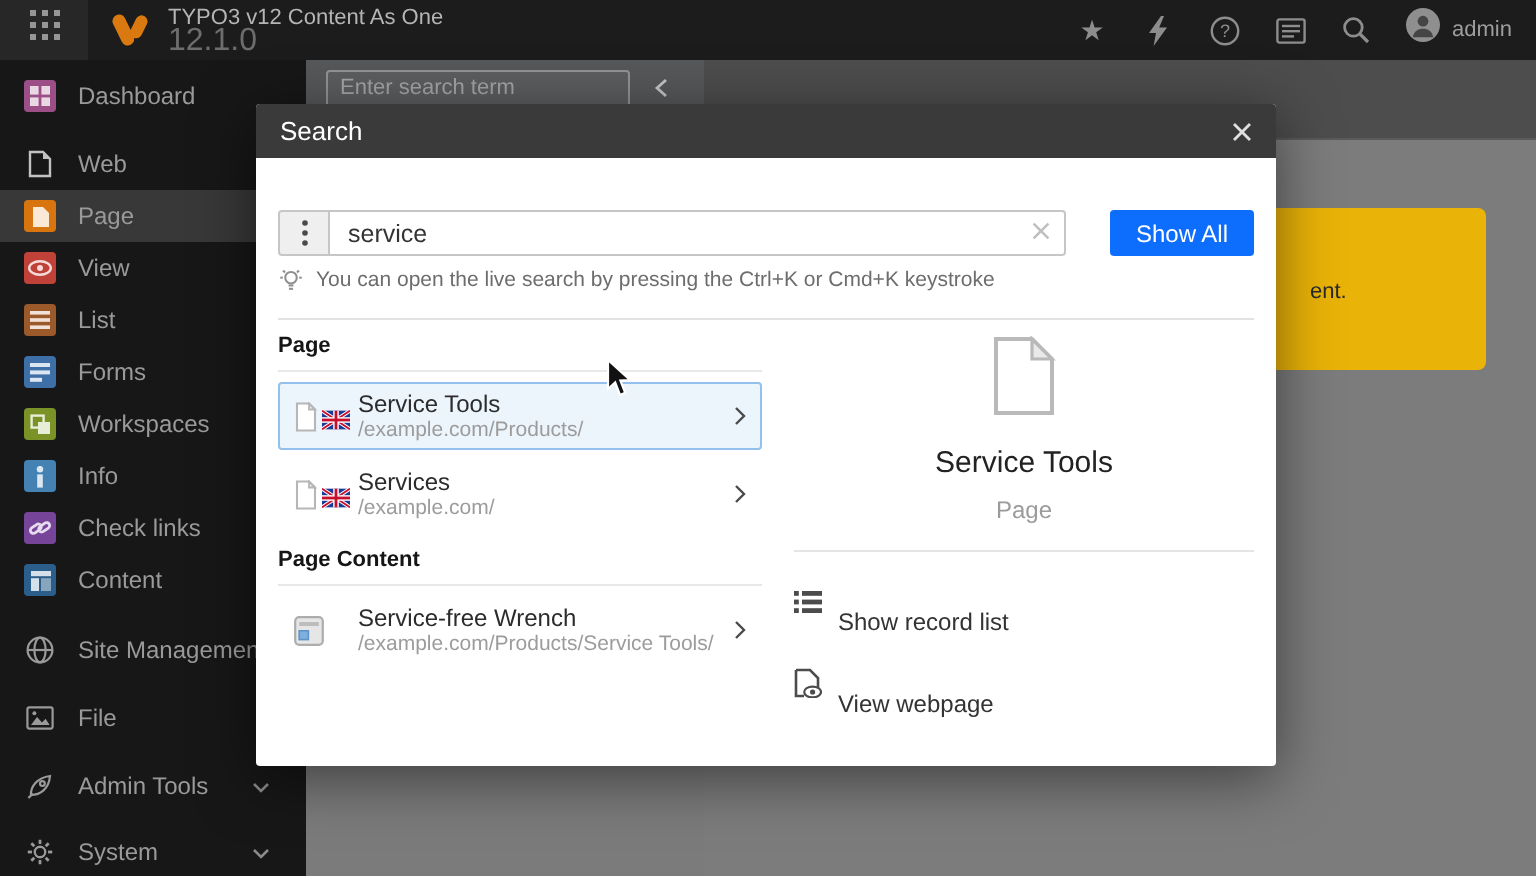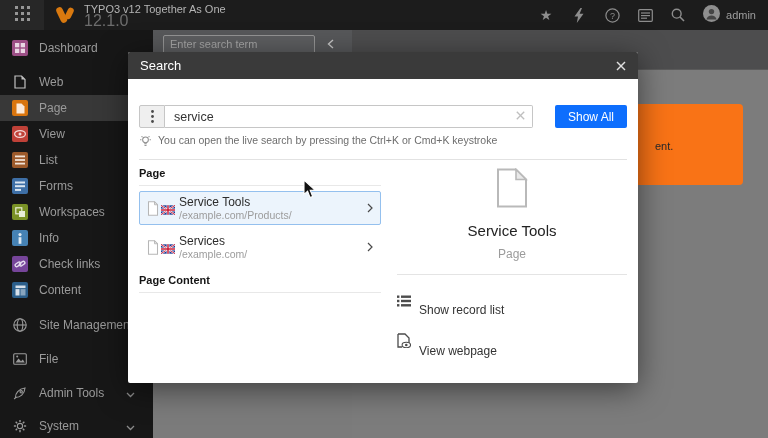--- a/index.html
+++ b/index.html
@@ -32,21 +32,21 @@
 
   
   .tree-panel { position:absolute; left:153px; top:30px; width:199px; height:408px; background:#7b7b7b; z-index:1; }
   .tree-filterbar { height:28px; background:#57585a; display:flex; align-items:center; padding:0 10px; }
   .tree-filter-input { width:152px; height:19px; background:#5d5e60; border:1px solid #949494; border-radius:2px;
                        font-size:11px; color:#cfcfcf; padding:0 6px; outline:none; }
   .tree-filter-input::placeholder { color:#a6a6a6; }
   .tree-collapse { margin-left:12px; cursor:pointer; display:flex; align-items:center; }
   .content-frame { position:absolute; left:352px; top:30px; width:416px; height:408px; background:#7c7c7c; z-index:1; }
   .docheader { height:40px; background:#4d4d4e; border-bottom:1px solid #5a5a5a; }
-  .callout { position:absolute; left:208px; top:74px; width:183px; height:81px; background:#f97316; border-radius:4px; }
+  .callout { position:absolute; left:208px; top:74px; width:183px; height:81px; background:#eab308; border-radius:4px; }
   .callout-text { position:absolute; left:95px; top:36px; font-size:11px; color:#27292b; }
 
   
   .modal { position:absolute; left:128px; top:52px; width:510px; height:331px; background:#fff; border-radius:2px;
            box-shadow:0 6px 30px rgba(0,0,0,.5); z-index:10; }
   .modal-header { height:27px; background:#3a3a3a; border-radius:2px 2px 0 0; display:flex; align-items:center; padding:0 12px; }
   .modal-title { color:#fff; font-size:13px; }
   .modal-close { margin-left:auto; cursor:pointer; display:flex; }
   .modal-body { padding:26px 11px 0 11px; }
 
@@ -113,21 +113,21 @@
     </div>
     <div class="brand-logo">
       <svg width="22" height="22" viewBox="0 0 20 20">
         <g fill="#d9790f">
           <rect x="4" y="2.5" width="6" height="15" rx="3" transform="rotate(-26 7 10)"></rect>
           <rect x="11.5" y="3" width="5.5" height="11" rx="2.7" transform="rotate(26 14 8)"></rect>
         </g>
       </svg>
     </div>
     <div class="brand-text">
-      <div class="brand-title">TYPO3 v12 Together As One</div>
+      <div class="brand-title">TYPO3 v12 Content As One</div>
       <div class="brand-version">12.1.0</div>
     </div>
     <div class="topbar-right">
       <span class="tb-icon">★</span>
       <span class="tb-icon">
         <svg width="12" height="15" viewBox="0 0 12 15">
             <path fill="#8d8d8d" d="M7.5,0 L1.5,8.5 H5 L3.8,15 L10.5,5.8 H6.6 L9,0 Z"></path>
           </svg>
       </span>
       <span class="tb-icon">
@@ -478,20 +478,38 @@
             <span class="res-chev">
               <svg width="6" height="10" viewBox="0 0 6 10">
                   <polyline points="1,1 5,5 1,9" fill="none" stroke="#4a4a4a" stroke-width="1.2"></polyline>
                 </svg>
             </span>
           </div>
 
           <div class="sec-title" style="margin-top:10px">Page Content</div>
           <hr class="sec-divider">
 
+          <div class="result-row">
+            <span class="res-icons">
+              <svg width="15" height="15" viewBox="0 0 15 15">
+                <rect x="0.6" y="0.6" width="13.8" height="13.8" rx="2" fill="#e6e6e6" stroke="#adadad" stroke-width="1.1"></rect>
+                <rect x="2.6" y="3" width="9.8" height="2" fill="#bdbdbd"></rect>
+                <rect x="2.6" y="7.4" width="4.6" height="4.4" fill="#7fb0dd" stroke="#5d94cc" stroke-width="0.8"></rect>
+              </svg>
+            </span>
+            <span class="res-texts">
+              <div class="res-title">Service-free Wrench</div>
+              <div class="res-path">/example.com/Products/Service Tools/</div>
+            </span>
+            <span class="res-chev">
+              <svg width="6" height="10" viewBox="0 0 6 10">
+                  <polyline points="1,1 5,5 1,9" fill="none" stroke="#4a4a4a" stroke-width="1.2"></polyline>
+                </svg>
+            </span>
+          </div>
         </div>
 
         <div class="col-right">
           <div class="preview">
             <div class="preview-icon">
               <svg width="32" height="40" viewBox="0 0 32 40">
                 <path d="M2,1.5 h18 l10,10 V38.5 H2 Z" fill="#fff" stroke="#b9b9b9" stroke-width="2"></path>
                 <path d="M20,1.5 L30,11.5 H20 Z" fill="#e9e9e9" stroke="#b9b9b9" stroke-width="1.6"></path>
               </svg>
             </div>

